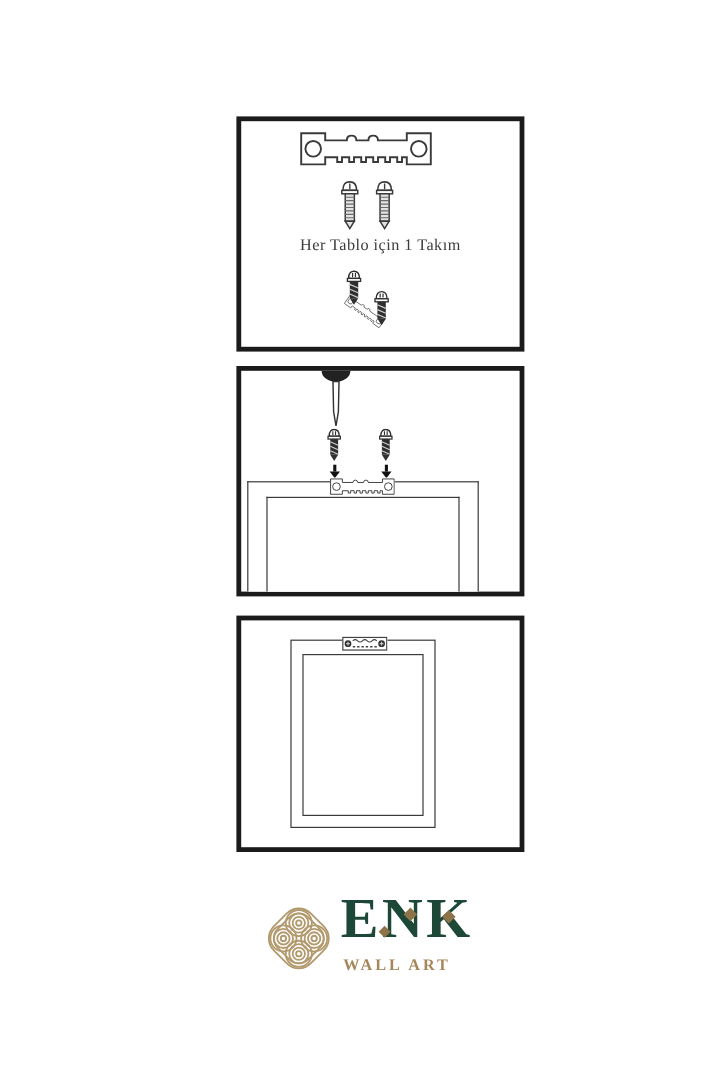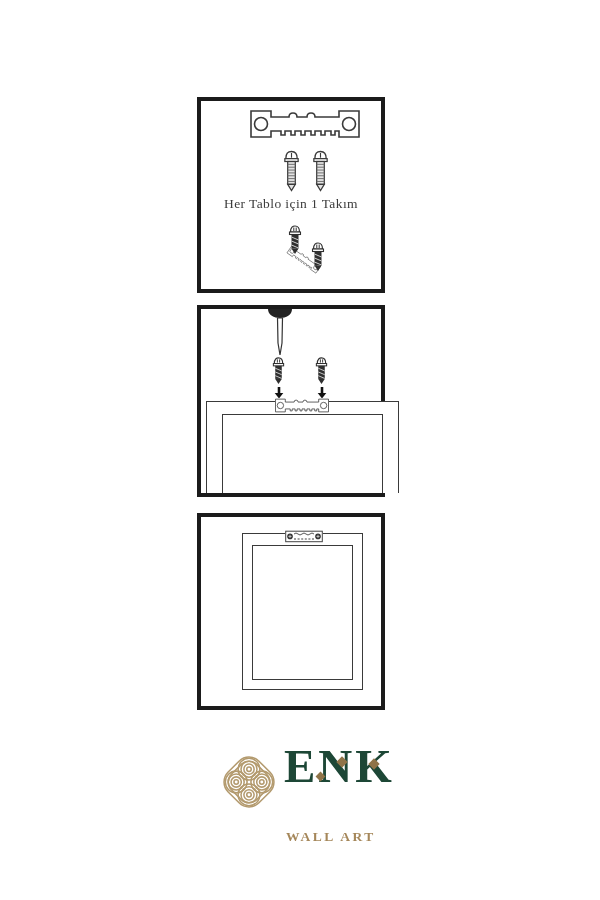--- a/index.html
+++ b/index.html
@@ -1,33 +1,33 @@
 <!DOCTYPE html>
 <html><head>
 <meta charset="utf-8">
 <style>
   html,body{margin:0;padding:0;background:#fff;}
   .canvas{position:relative;width:600px;height:900px;background:#ffffff;overflow:hidden;
           font-family:"Liberation Serif", serif;}
-  .panel{position:absolute;left:197px;width:188px;background:#fff;
+  .panel{position:absolute;left:197px;width:240px;background:#fff;
          border:4px solid #1b1b1b;box-sizing:border-box;}
   #panel1{top:97px;height:196px;}
   #panel2{top:305px;height:192px;}
   #panel3{top:513px;height:197px;}
   .abs{position:absolute;}
   .caption{position:absolute;left:0;top:95px;width:100%;text-align:center;
            font-size:13.5px;color:#3c3c3c;letter-spacing:0.4px;}
   .frame-line{position:absolute;border:1.5px solid #3a3a3a;box-sizing:border-box;background:#fff;}
   .no-bottom{border-bottom:none;}
   .logo{position:absolute;left:210px;top:742px;width:200px;height:90px;}
   .knot{position:absolute;left:7px;top:5px;width:64px;height:70px;}
   .brand-name{position:absolute;left:74px;top:1px;font-size:47px;line-height:1;
               font-weight:bold;color:#1d4736;letter-spacing:3px;}
   .brand-sub{position:absolute;left:76px;top:54px;font-size:13.5px;color:#a5875a;
-             letter-spacing:2.5px;font-weight:bold;margin-top:33px;}
+             letter-spacing:2.5px;font-weight:bold;}
   .diamond{position:absolute;background:#8f7348;transform:rotate(45deg);}
   .d1{left:107px;top:31px;width:7px;height:7px;}
   .d2{left:128px;top:16px;width:8px;height:8px;}
   .d3{left:160px;top:18px;width:8px;height:8px;}
   svg{display:block;}
   .whitebg{background:#fff;}
 </style>
 </head>
 <body>
 

